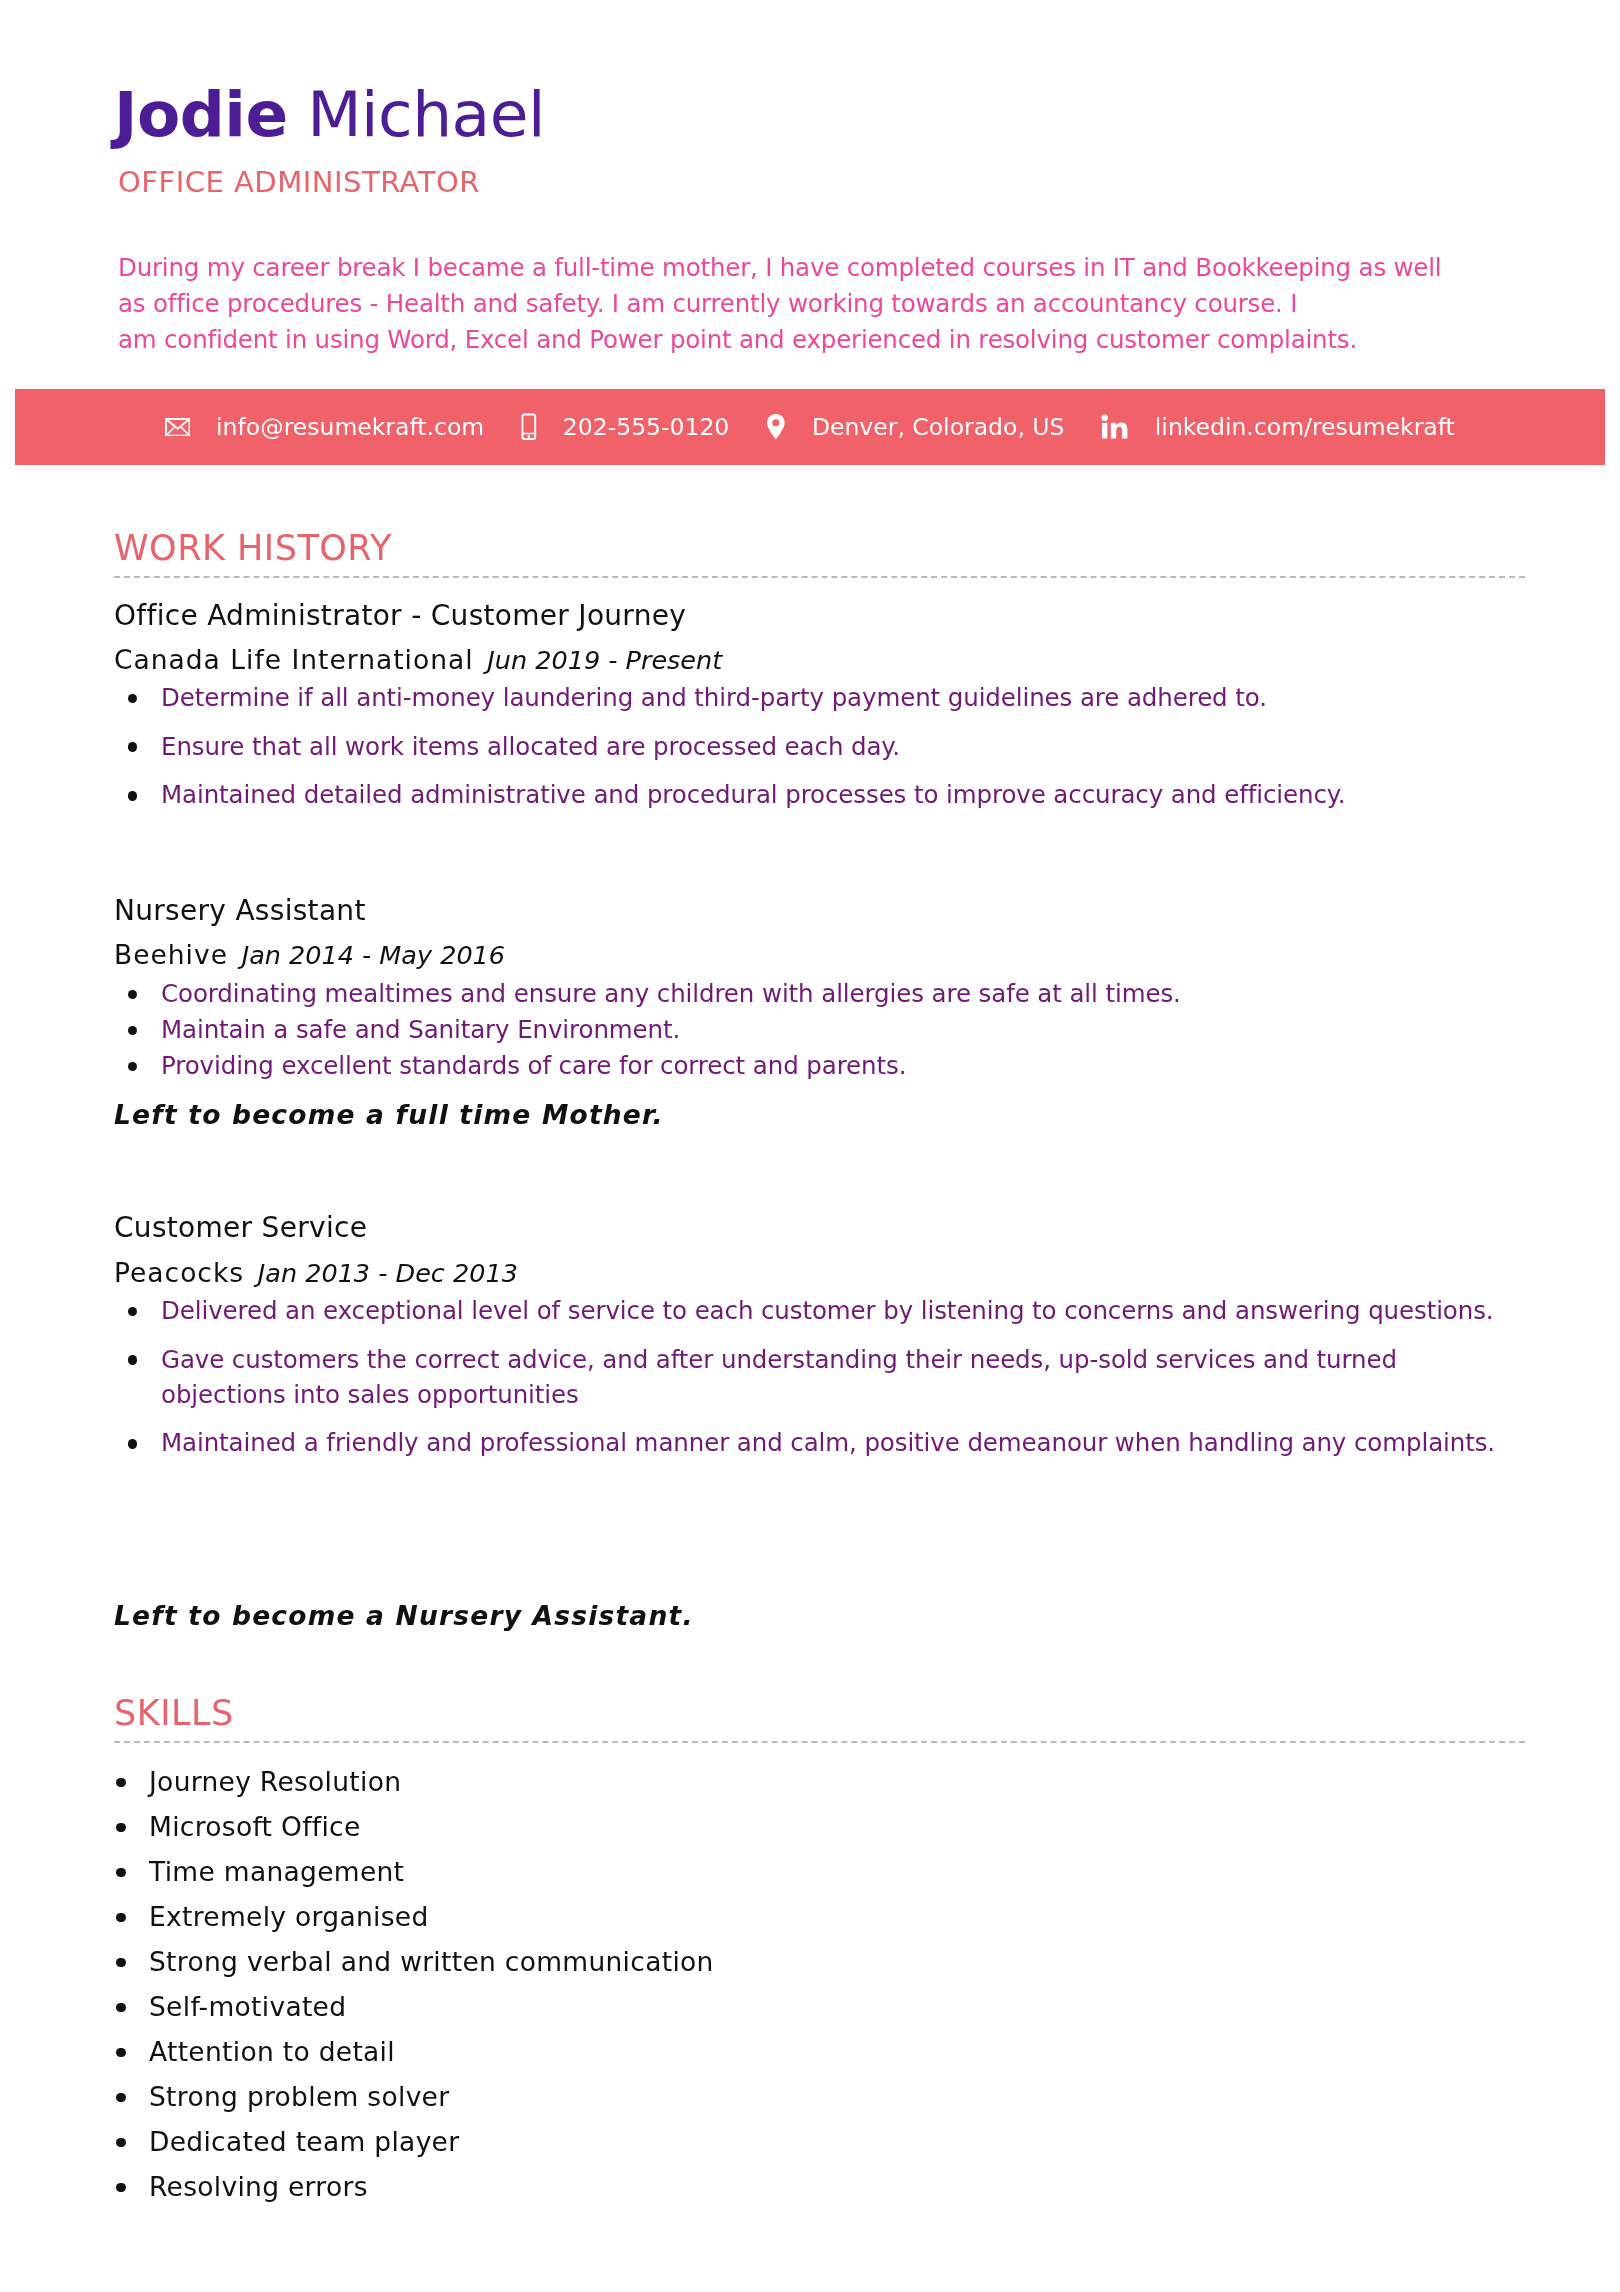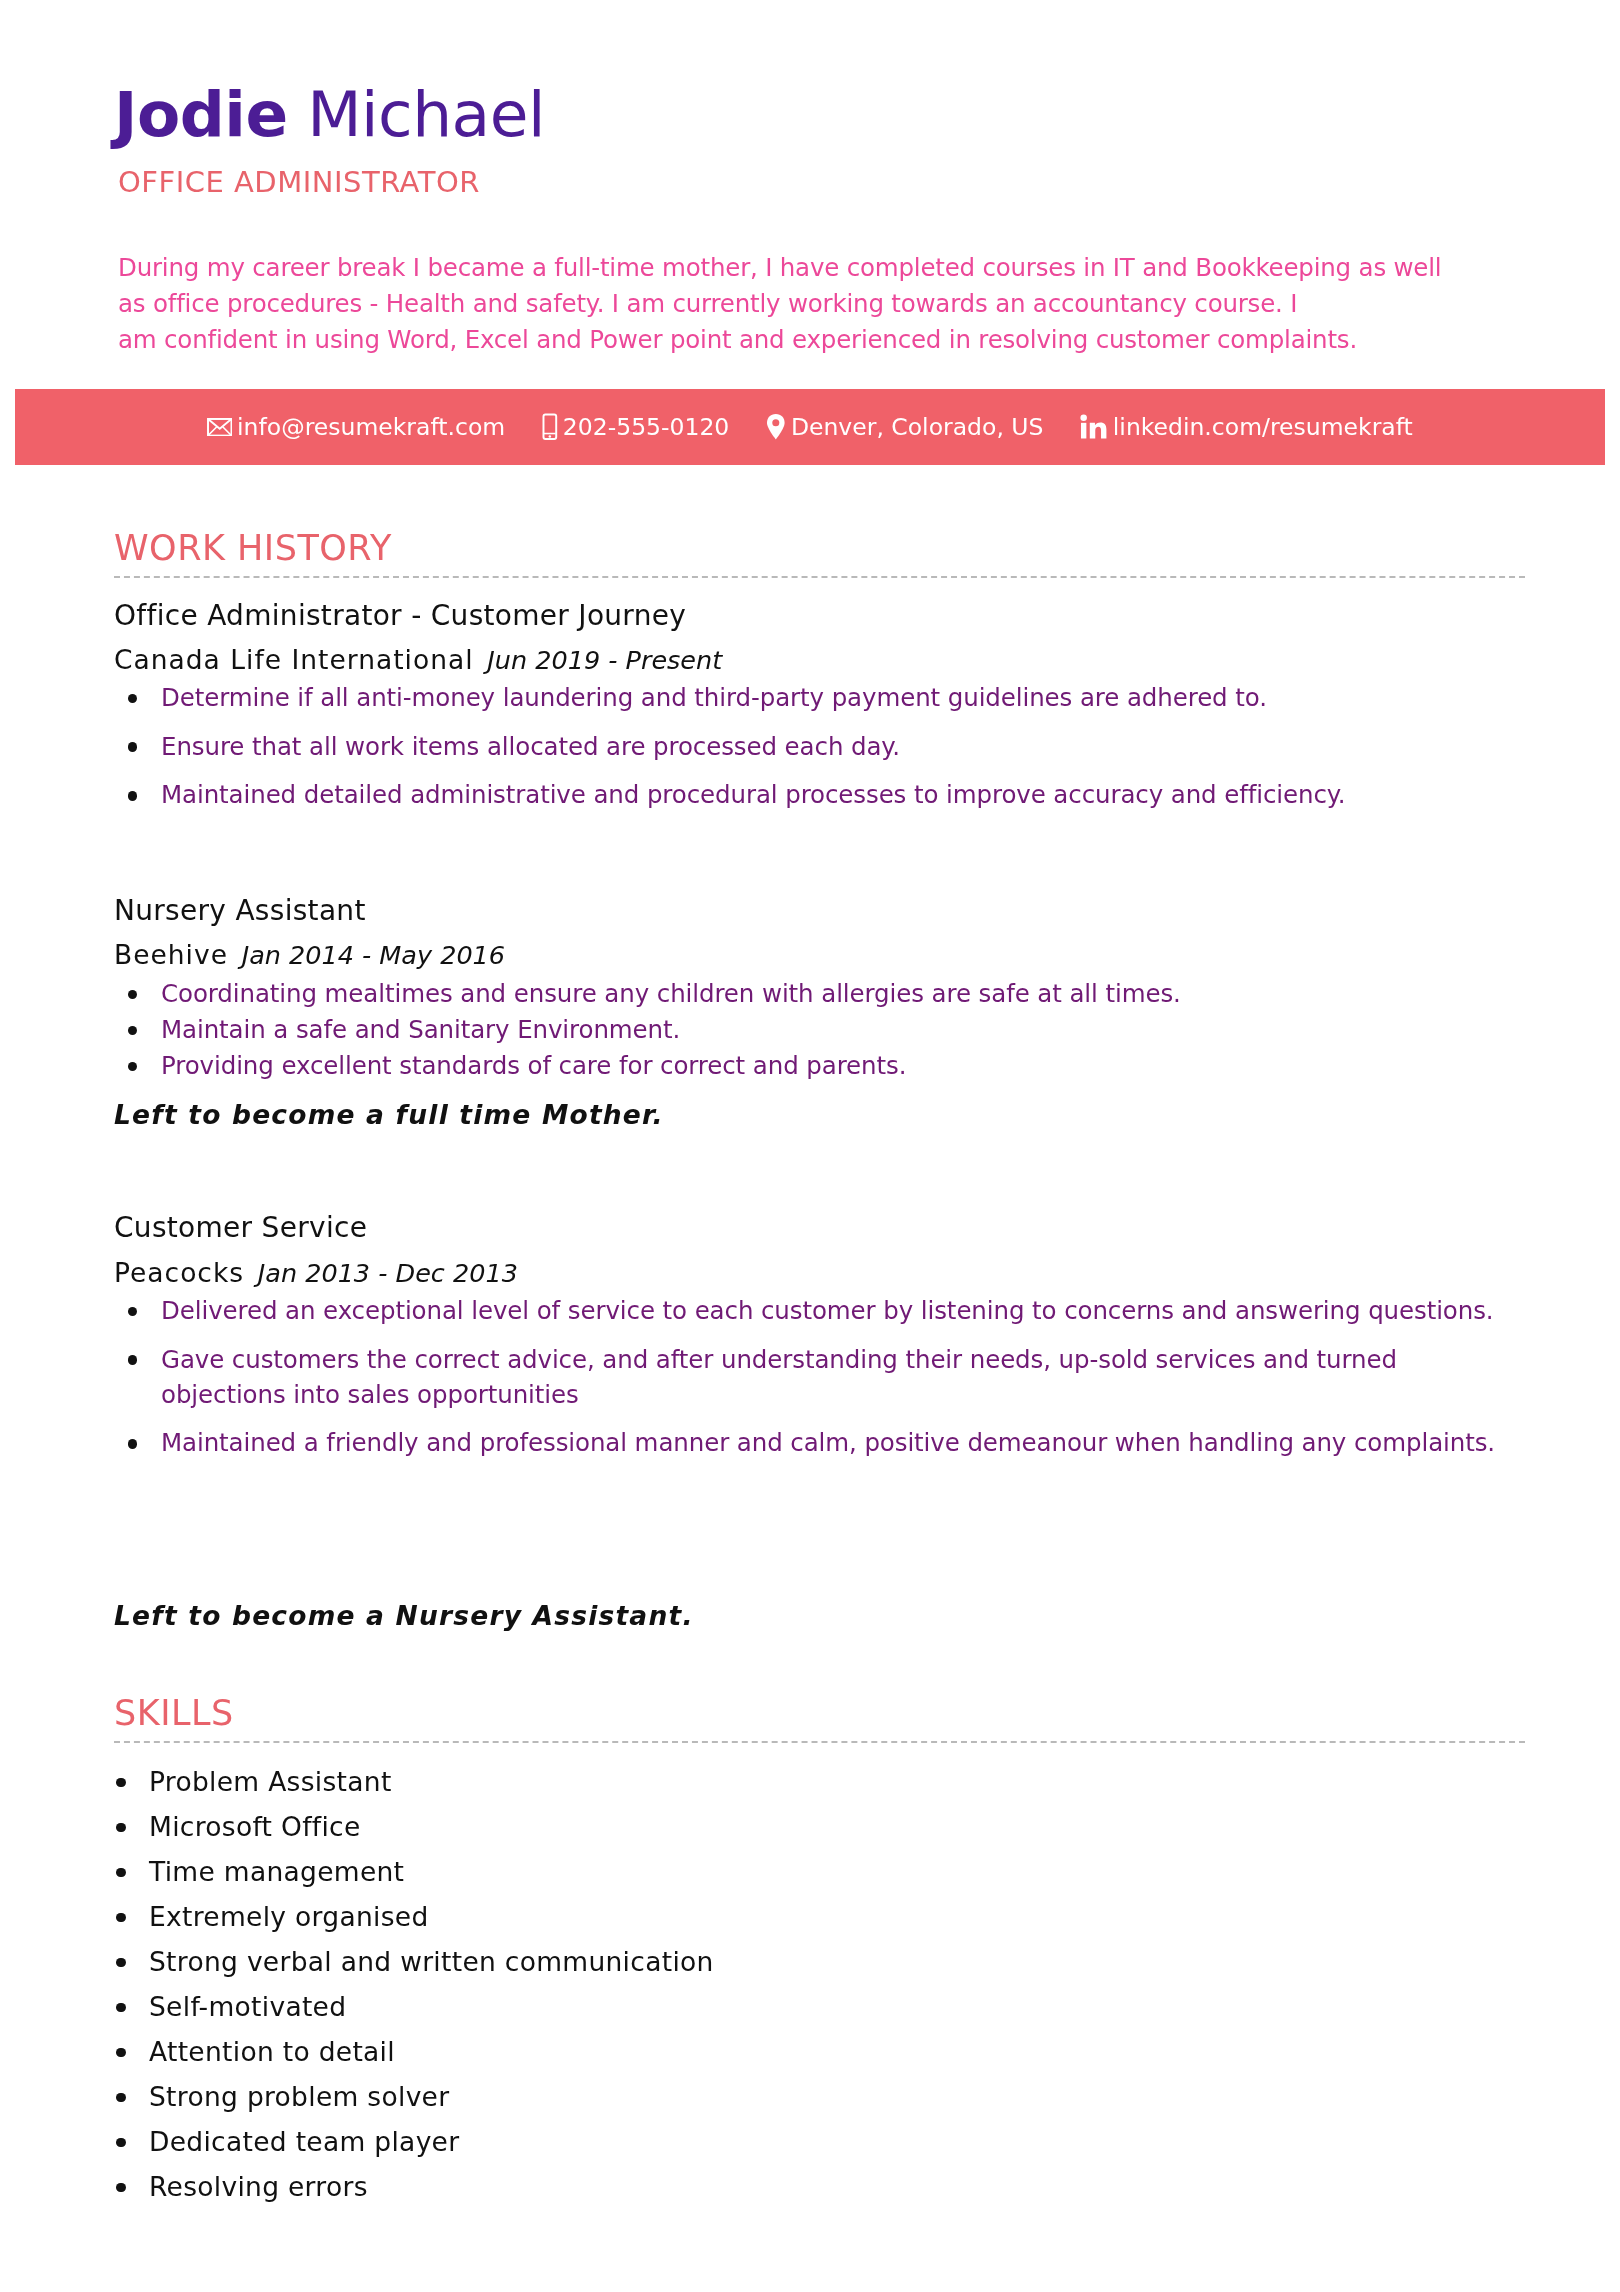--- a/index.html
+++ b/index.html
@@ -31,21 +31,21 @@
     .summary span { display: block; white-space: nowrap; }
 
     
     .contact-bar {
       position: absolute; left: 14.7px; top: 389px; width: 1590px; height: 76px;
       background: #f06169;
       display: flex; align-items: center; justify-content: center;
       gap: 37px;
       color: #ffffff; font-size: 23.5px;
     }
-    .contact-item { display: flex; align-items: center; gap: 5px; white-space: nowrap; }
+    .contact-item { display: flex; align-items: center; gap: 26px; white-space: nowrap; }
     .contact-item svg { display: block; }
 
     
     .section-title {
       position: absolute; left: 114px;
       font-size: 35px; line-height: 43px; color: #e8636b; letter-spacing: 0.5px;
     }
     .divider {
       position: absolute; left: 114px; width: 1411px; height: 0;
       border-top: 2px dashed #b9b9b9;
@@ -178,21 +178,21 @@
       <li>Delivered an exceptional level of service to each customer by listening to concerns and answering questions.</li>
       <li>Gave customers the correct advice, and after understanding their needs, up-sold services and turned objections into sales opportunities</li>
       <li>Maintained a friendly and professional manner and calm, positive demeanour when handling any complaints.</li>
     </ul>
     <div class="note" style="top:1598px;">Left to become a Nursery Assistant.</div>
   </div>
 
   <div class="section-title" style="top:1692px;">SKILLS</div>
   <div class="divider" style="top:1741px;"></div>
   <ul class="skills">
-    <li>Problem Assistant</li>
+    <li>Journey Resolution</li>
     <li>Microsoft Office</li>
     <li>Time management</li>
     <li>Extremely organised</li>
     <li>Strong verbal and written communication</li>
     <li>Self-motivated</li>
     <li>Attention to detail</li>
     <li>Strong problem solver</li>
     <li>Dedicated team player</li>
     <li>Resolving errors</li>
   </ul>

